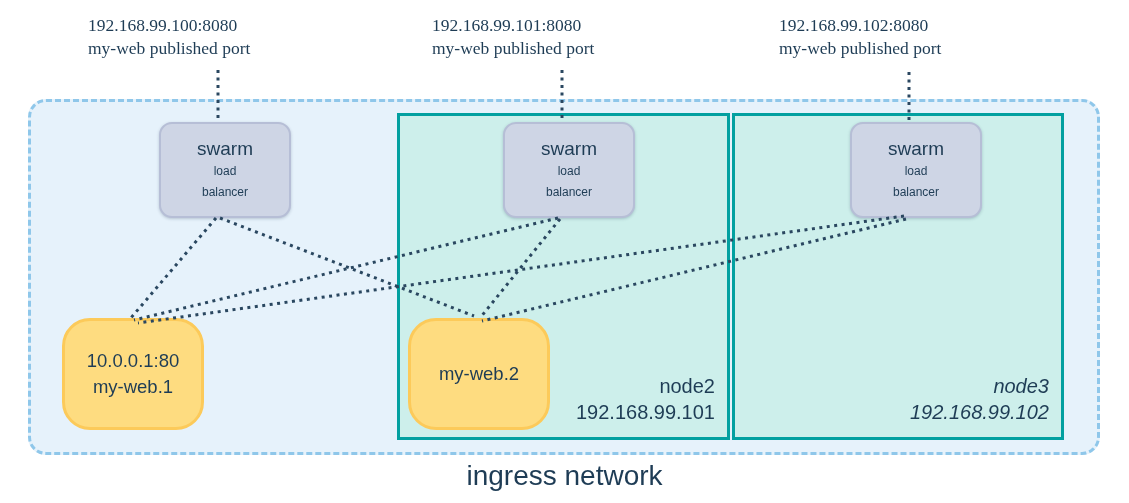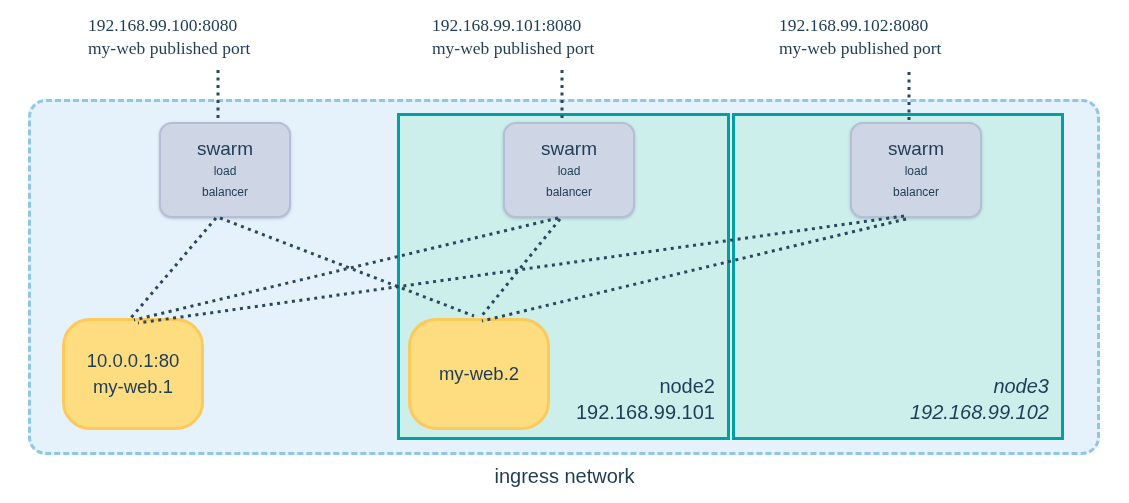--- a/index.html
+++ b/index.html
@@ -51,21 +51,21 @@
     position:absolute;top:318px;width:142px;height:112px;
     background:#fedc80;border:3px solid #fcca5a;border-radius:28px;
     box-sizing:border-box;
     display:flex;flex-direction:column;justify-content:center;align-items:center;
     text-align:center;font-size:18.5px;line-height:26px;color:#1e3c55;
   }
   .task1{left:62px;}
   .task2{left:408px;}
   .diagram-title{
     position:absolute;left:0;top:459px;width:1129px;
-    text-align:center;font-size:20px;line-height:34px;color:#1e3c55;
+    text-align:center;font-size:28px;line-height:34px;color:#1e3c55;
   }
   svg.overlay{
     position:absolute;left:0;top:0;width:1129px;height:503px;
     pointer-events:none;
   }
   svg.overlay path{
     fill:none;stroke:#2a4760;stroke-width:3;stroke-dasharray:3 4.5;stroke-linecap:butt;
   }
 </style>
 </head>

